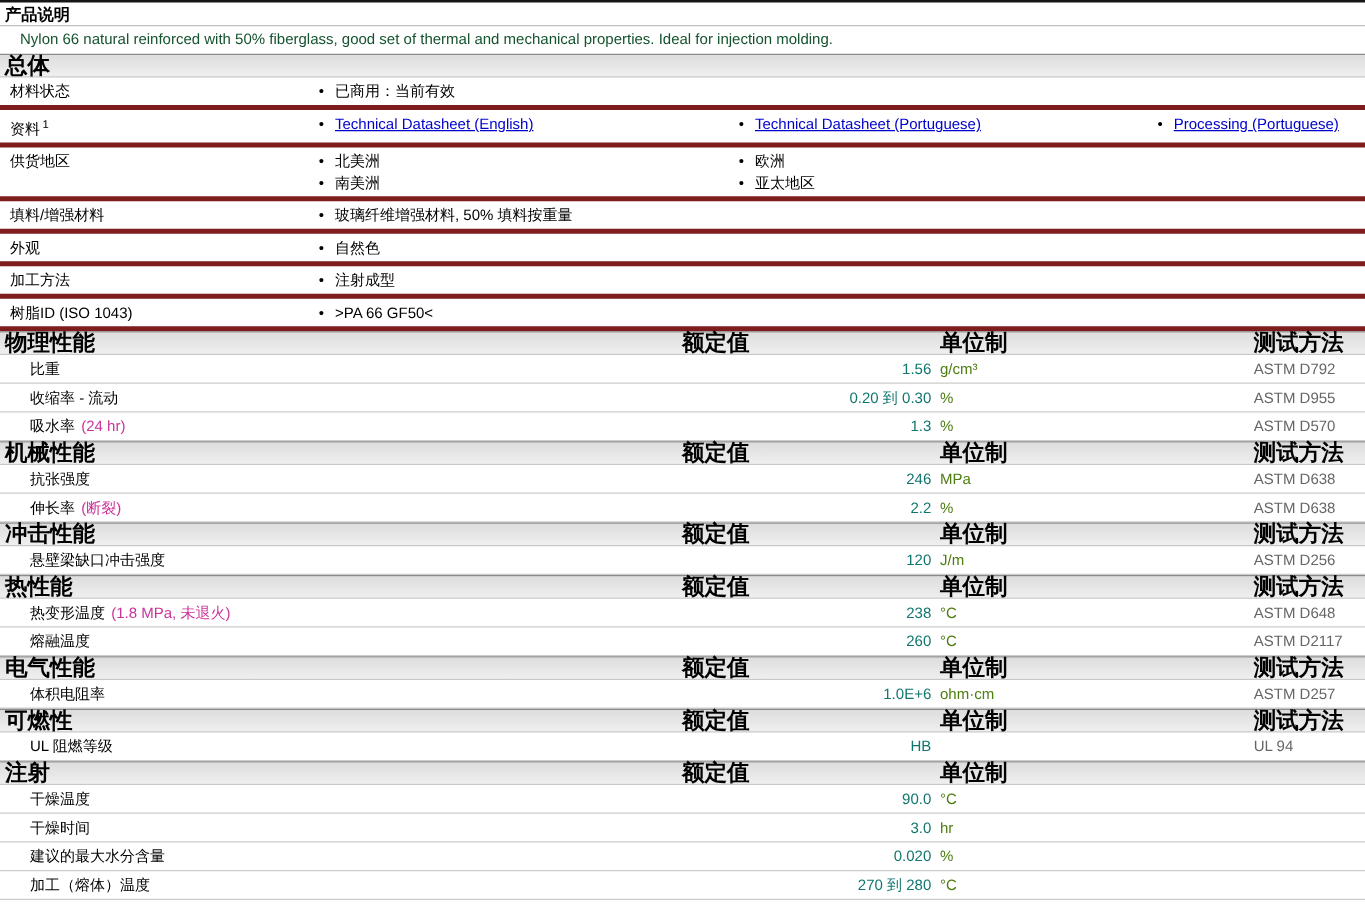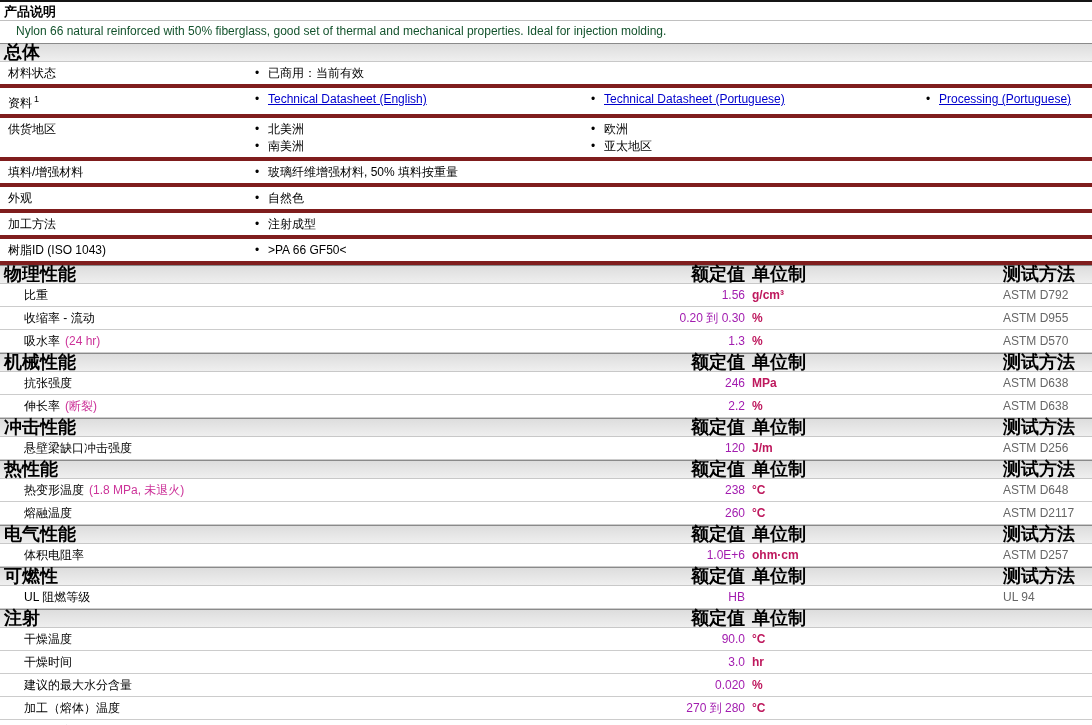--- a/index.html
+++ b/index.html
@@ -30,21 +30,21 @@
     grid-template-columns: 400px 345px 251px 1fr;
     height: 19px;
     line-height: 17px;
     background: linear-gradient(#dddddd, #efefef);
     border-top: 1px solid #8a8a8a;
     border-bottom: 1px solid #c8c8c8;
     font-weight: bold;
     font-size: 18px;
   }
   .section-bar .name   { padding-left: 4px; grid-column: 1; }
-  .section-bar .hval   { grid-column: 2; text-align: right; }
+  .section-bar .hval   { grid-column: 2; text-align: center; }
   .section-bar .hunit  { grid-column: 3; padding-left: 7px; }
   .section-bar .hmethod{ grid-column: 4; padding-left: 7px; }
   .gen-row {
     display: grid;
     grid-template-columns: 252px 336px 335px 1fr;
     border-bottom: 4px solid #7f1d1d;
     padding: 3px 0 2px 0;
     line-height: 17px;
   }
   .gen-label { padding-left: 8px; }
@@ -53,22 +53,22 @@
   .sup { vertical-align: super; font-size: 9px; margin-left: 2px; }
   a.dlink { color: #0000cc; text-decoration: underline; }
   .prop-row {
     display: grid;
     grid-template-columns: 400px 345px 251px 1fr;
     height: 23px;
     line-height: 22px;
     border-bottom: 1px solid #cccccc;
   }
   .plabel  { padding-left: 24px; }
-  .pvalue  { text-align: right; color: #a21caf; }
-  .punit   { padding-left: 7px; color: #be185d; font-weight: bold; }
+  .pvalue  { text-align: right; color: #0f766e; }
+  .punit   { padding-left: 7px; color: #4d7c0f; }
   .pmethod { padding-left: 7px; color: #666666; }
   .cond { color: #cc3399; margin-left: 5px; }
 </style>
 </head>
 <body>
 
 <div>
 
   <div class="title-row">产品说明</div>
   <div class="desc-row">Nylon 66 natural reinforced with 50% fiberglass, good set of thermal and mechanical properties. Ideal for injection molding.</div>

